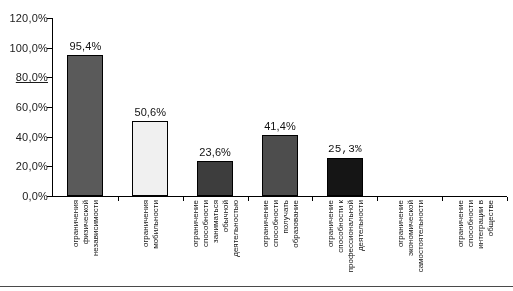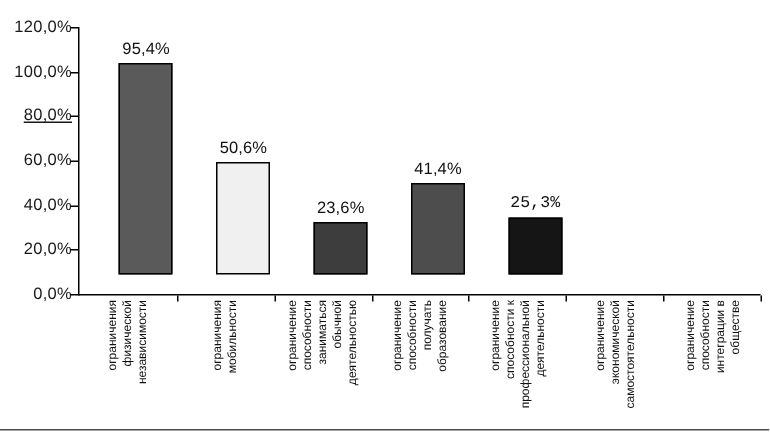--- a/index.html
+++ b/index.html
@@ -71,23 +71,22 @@
   #plot-area{
     position:absolute;
     left:53px;
     top:18px;
     width:454px;
     height:178px;
   }
 
   .bar-slot{
     position:absolute;
-    bottom:13px;
+    bottom:0;
     height:100%;
-    margin-left:12px;
   }
   .bar{
     position:absolute;
     bottom:0;
     left:0;
     width:100%;
     border:1px solid #000000;
     box-sizing:border-box;
   }
   .bar-value{

